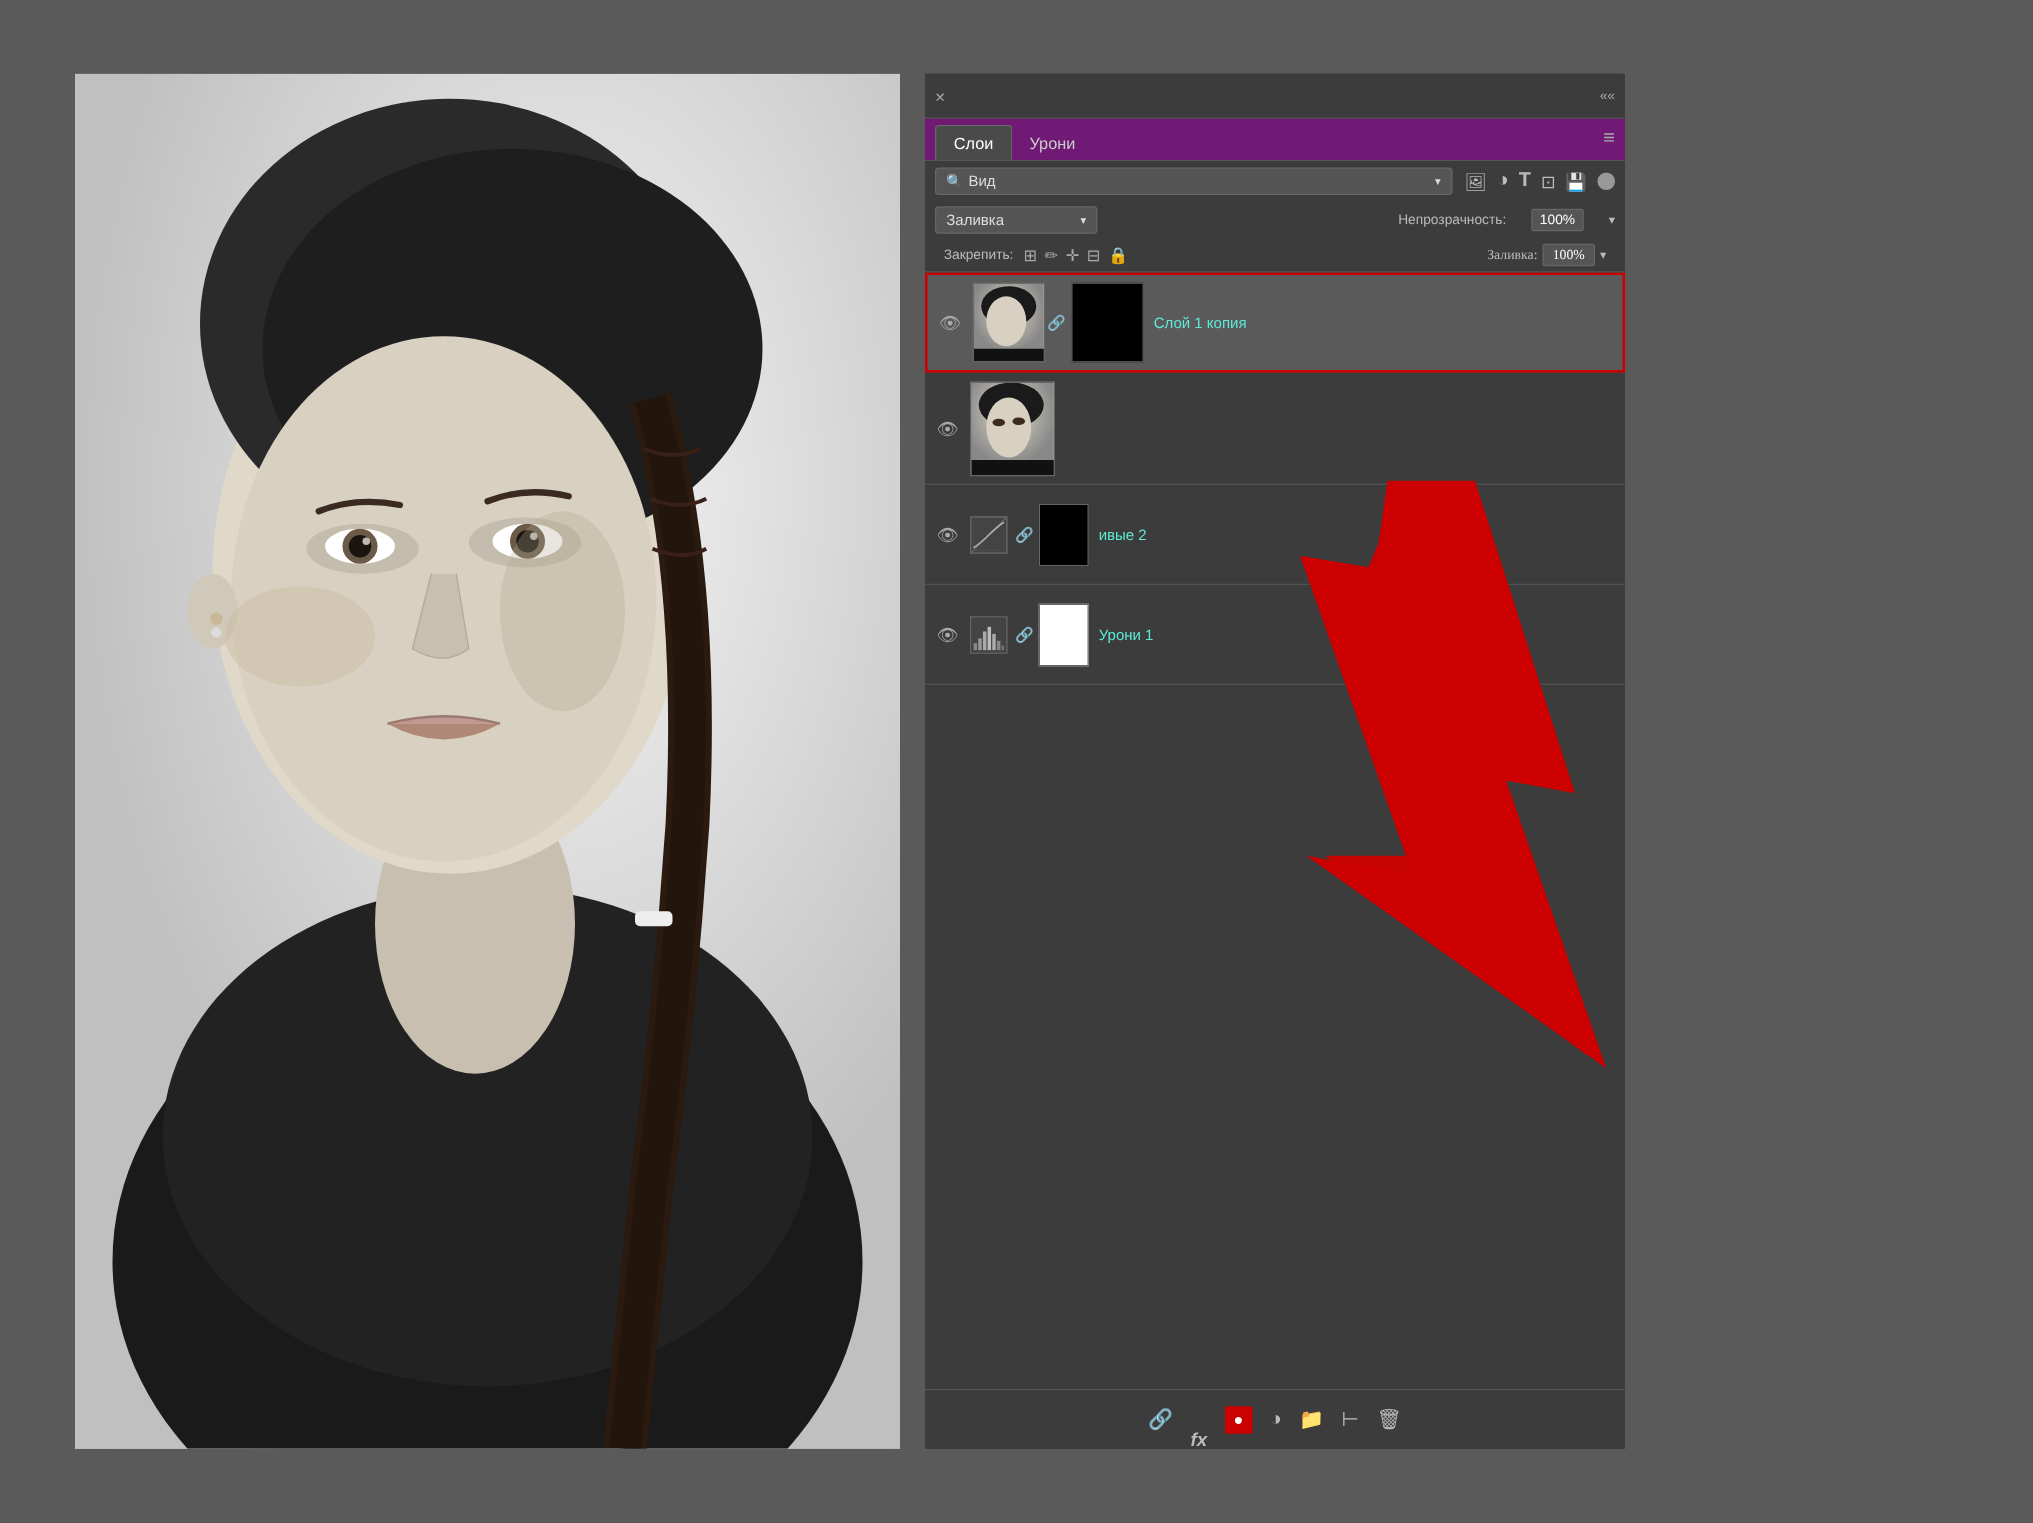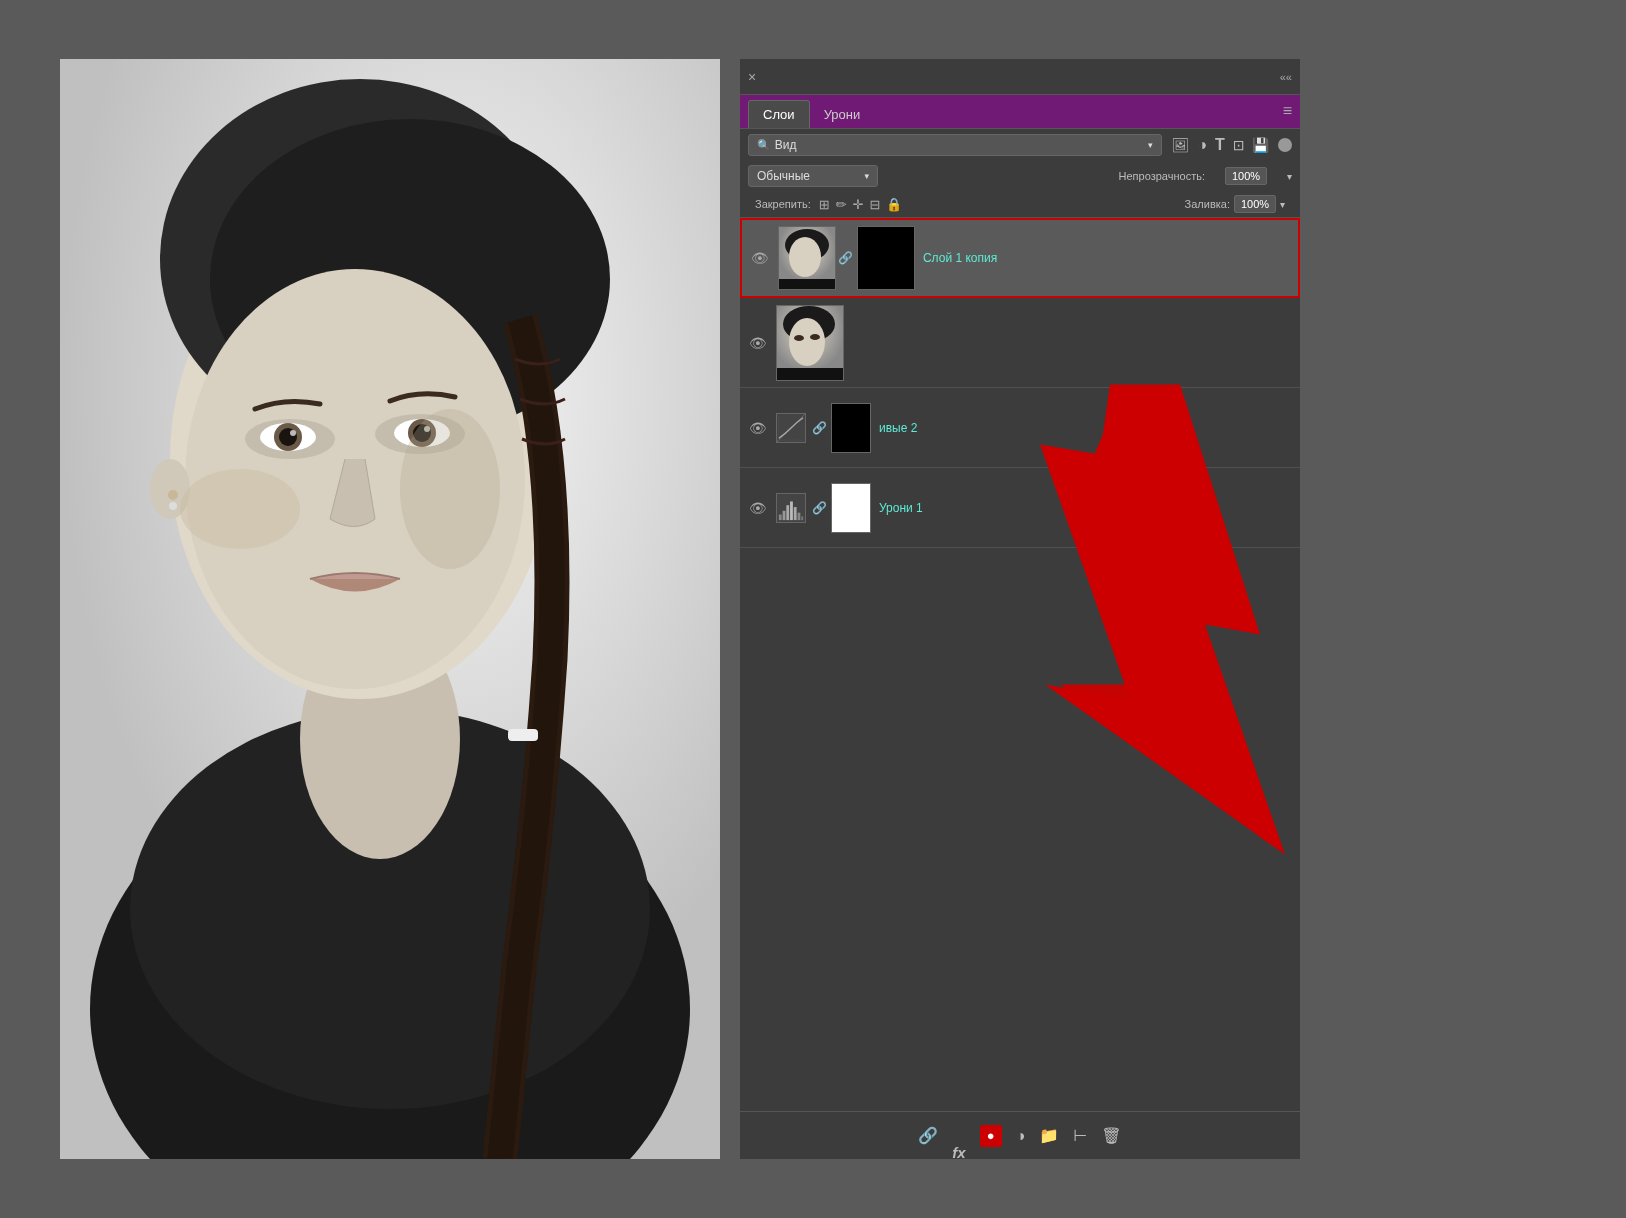--- a/index.html
+++ b/index.html
@@ -226,20 +226,21 @@
       color: #aaa;
       font-size: 13px;
       cursor: pointer;
     }
 
     .fill-section {
       display: flex;
       align-items: center;
       margin-left: auto;
       gap: 4px;
+      font-family: Liberation Serif, serif;
     }
 
     .fill-label {
       color: #bbb;
       font-size: 11px;
     }
 
     .fill-value {
       background: #555;
       border: 1px solid #666;
@@ -544,21 +545,21 @@
         <span class="toolbar-icon" style="font-size:16px;">◑</span>
         <span class="toolbar-icon" style="font-size:16px; font-weight:bold;">T</span>
         <span class="toolbar-icon" style="font-size:14px;">⊡</span>
         <span class="toolbar-icon" style="font-size:14px;">💾</span>
         <div class="circle-icon"></div>
       </div>
     </div>
 
     <div class="toolbar-row2">
       <div class="blend-dropdown">
-        <span>Обычные</span>
+        <span>Заливка</span>
         <span class="arrow">▾</span>
       </div>
       <div class="opacity-section">
         <span class="opacity-label">Непрозрачность:</span>
         <span class="opacity-value">100%</span>
         <span class="opacity-arrow">▾</span>
       </div>
     </div>
 
     <div class="toolbar-row3">

